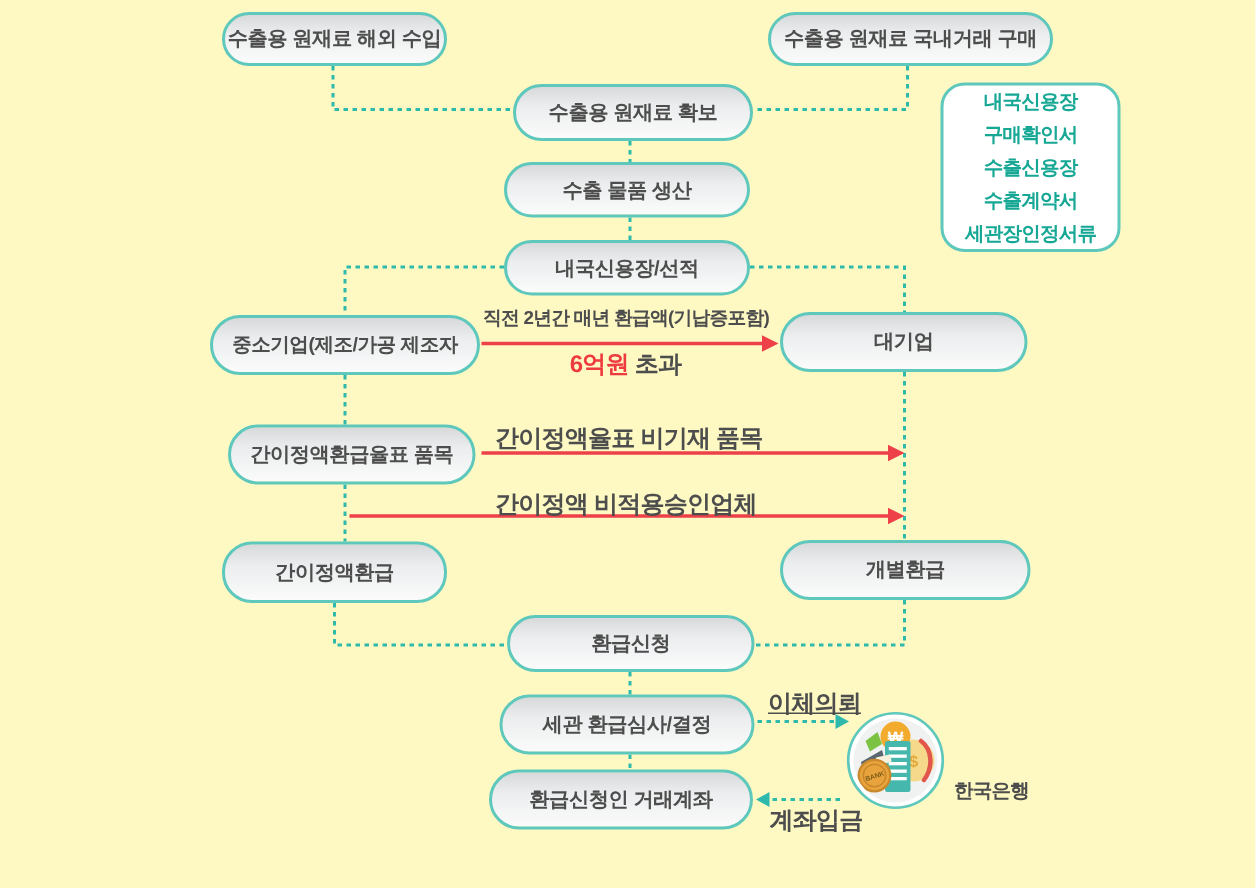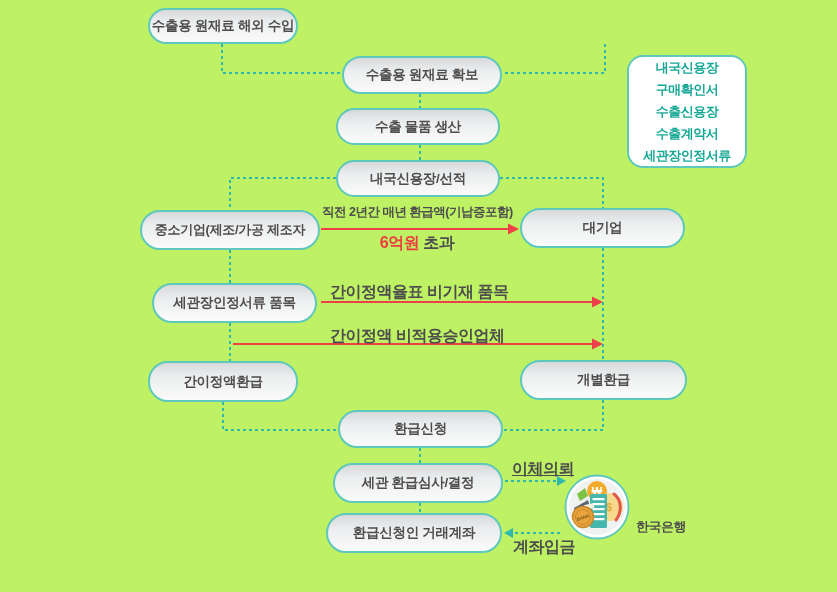--- a/index.html
+++ b/index.html
@@ -1,17 +1,17 @@
 <!DOCTYPE html>
 <html><head>
 <meta charset="utf-8">
 <style>
   html,body{margin:0;padding:0;background:#ffffff;}
   body{font-family:"Liberation Sans","DejaVu Sans",sans-serif;}
-  #canvas{position:relative;width:837px;height:592px;background:#bef264;overflow:hidden;}
+  #canvas{position:relative;width:837px;height:592px;background:#fef9c3;overflow:hidden;}
   #wires{position:absolute;left:0;top:0;width:837px;height:592px;z-index:1;}
   .pill{
     position:absolute;z-index:2;box-sizing:border-box;
     display:flex;align-items:center;justify-content:center;
     border:2px solid #5fc8bc;border-radius:20px;
     background:linear-gradient(180deg,#d7d9da 0%,#ebedee 38%,#fbfbfb 100%);
     color:#4d4d4d;font-size:13.5px;font-weight:700;letter-spacing:-0.3px;
     white-space:nowrap;
   }
   .side-box{
@@ -63,40 +63,41 @@
     </g>
     <g fill="#ee4048">
       <polygon points="519,229 508,223.5 508,234.5"></polygon>
       <polygon points="603,302 592,296.5 592,307.5"></polygon>
       <polygon points="603,344 592,338.5 592,349.5"></polygon>
     </g>
   </svg>
 
   <div class="pill" style="left:148px;top:8px;width:150px;height:36px;">수출용 원재료 해외 수입</div>
 
+  <div class="pill" style="left:512px;top:8px;width:190px;height:36px;">수출용 원재료 국내거래 구매</div>
 
   <div class="pill" style="left:342px;top:56px;width:160px;height:38px;">수출용 원재료 확보</div>
 
   <div class="side-box" style="left:627px;top:55px;width:120px;height:113px;">
     <div>내국신용장</div>
     <div>구매확인서</div>
     <div>수출신용장</div>
     <div>수출계약서</div>
     <div>세관장인정서류</div>
   </div>
 
   <div class="pill" style="left:336px;top:108px;width:164px;height:37px;">수출 물품 생산</div>
 
   <div class="pill" style="left:336px;top:160px;width:164px;height:37px;">내국신용장/선적</div>
 
   <div class="pill" style="left:140px;top:210px;width:180px;height:40px;font-size:13px;">중소기업(제조/가공 제조자</div>
 
   <div class="pill" style="left:520px;top:208px;width:165px;height:40px;">대기업</div>
 
-  <div class="pill" style="left:152px;top:283px;width:165px;height:40px;">세관장인정서류 품목</div>
+  <div class="pill" style="left:152px;top:283px;width:165px;height:40px;">간이정액환급율표 품목</div>
 
   <div class="pill" style="left:148px;top:361px;width:150px;height:41px;">간이정액환급</div>
 
   <div class="pill" style="left:520px;top:360px;width:167px;height:40px;">개별환급</div>
 
   <div class="pill" style="left:338px;top:410px;width:165px;height:38px;">환급신청</div>
 
   <div class="pill" style="left:333px;top:463px;width:170px;height:40px;text-align:right;">세관 환급심사/결정</div>
 
   <div class="pill" style="left:326px;top:513px;width:176px;height:40px;">환급신청인 거래계좌</div>

